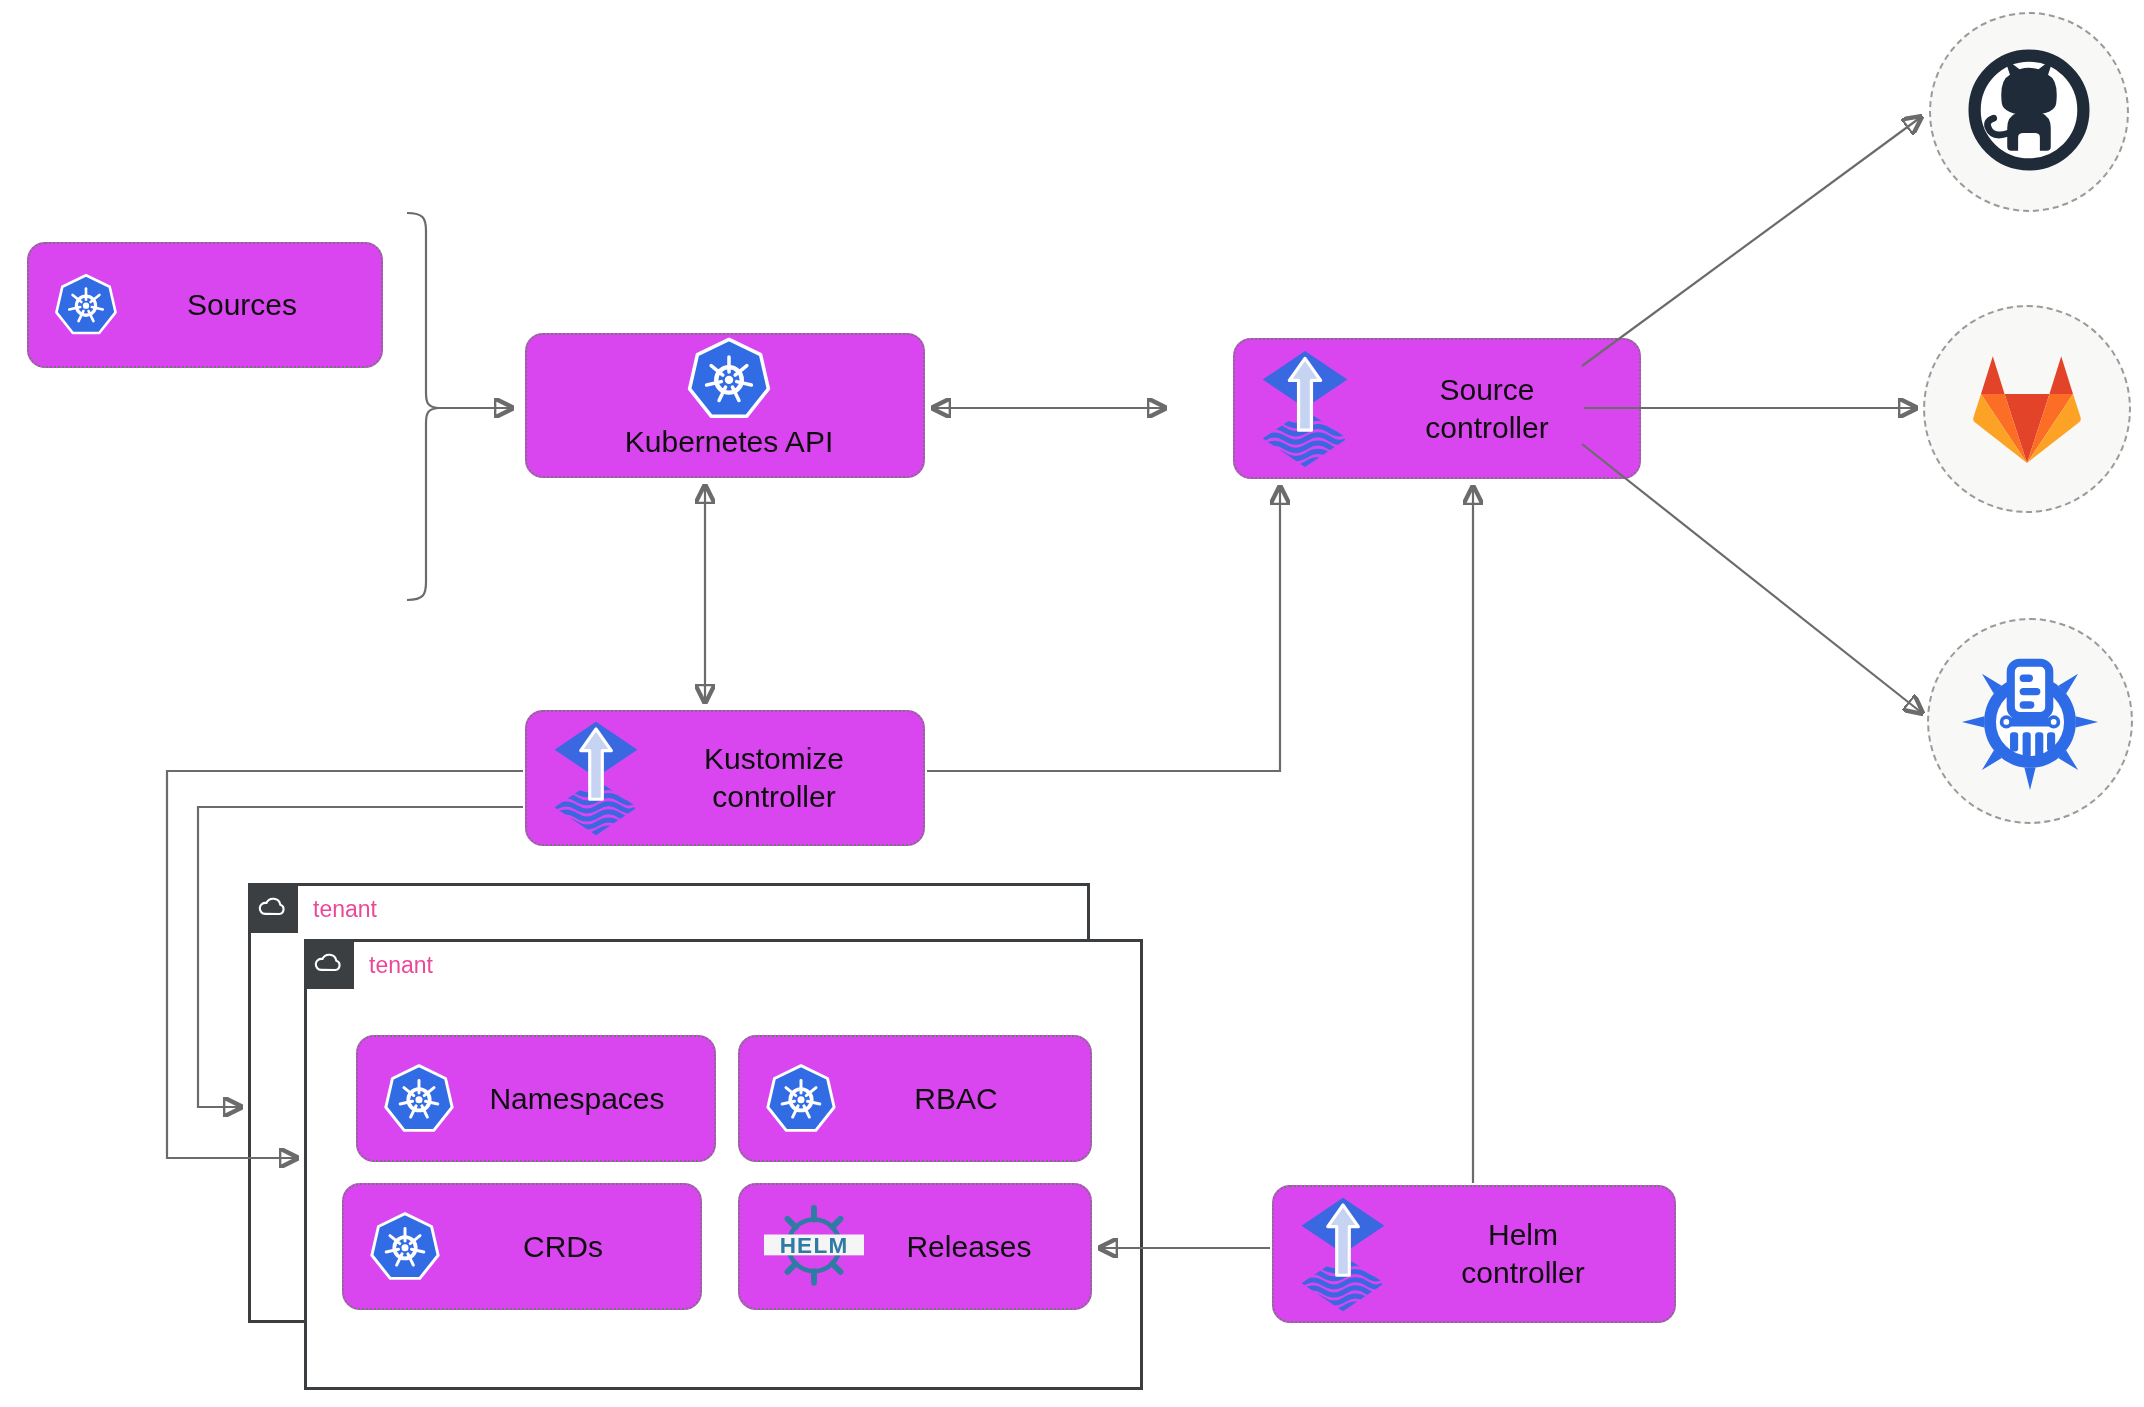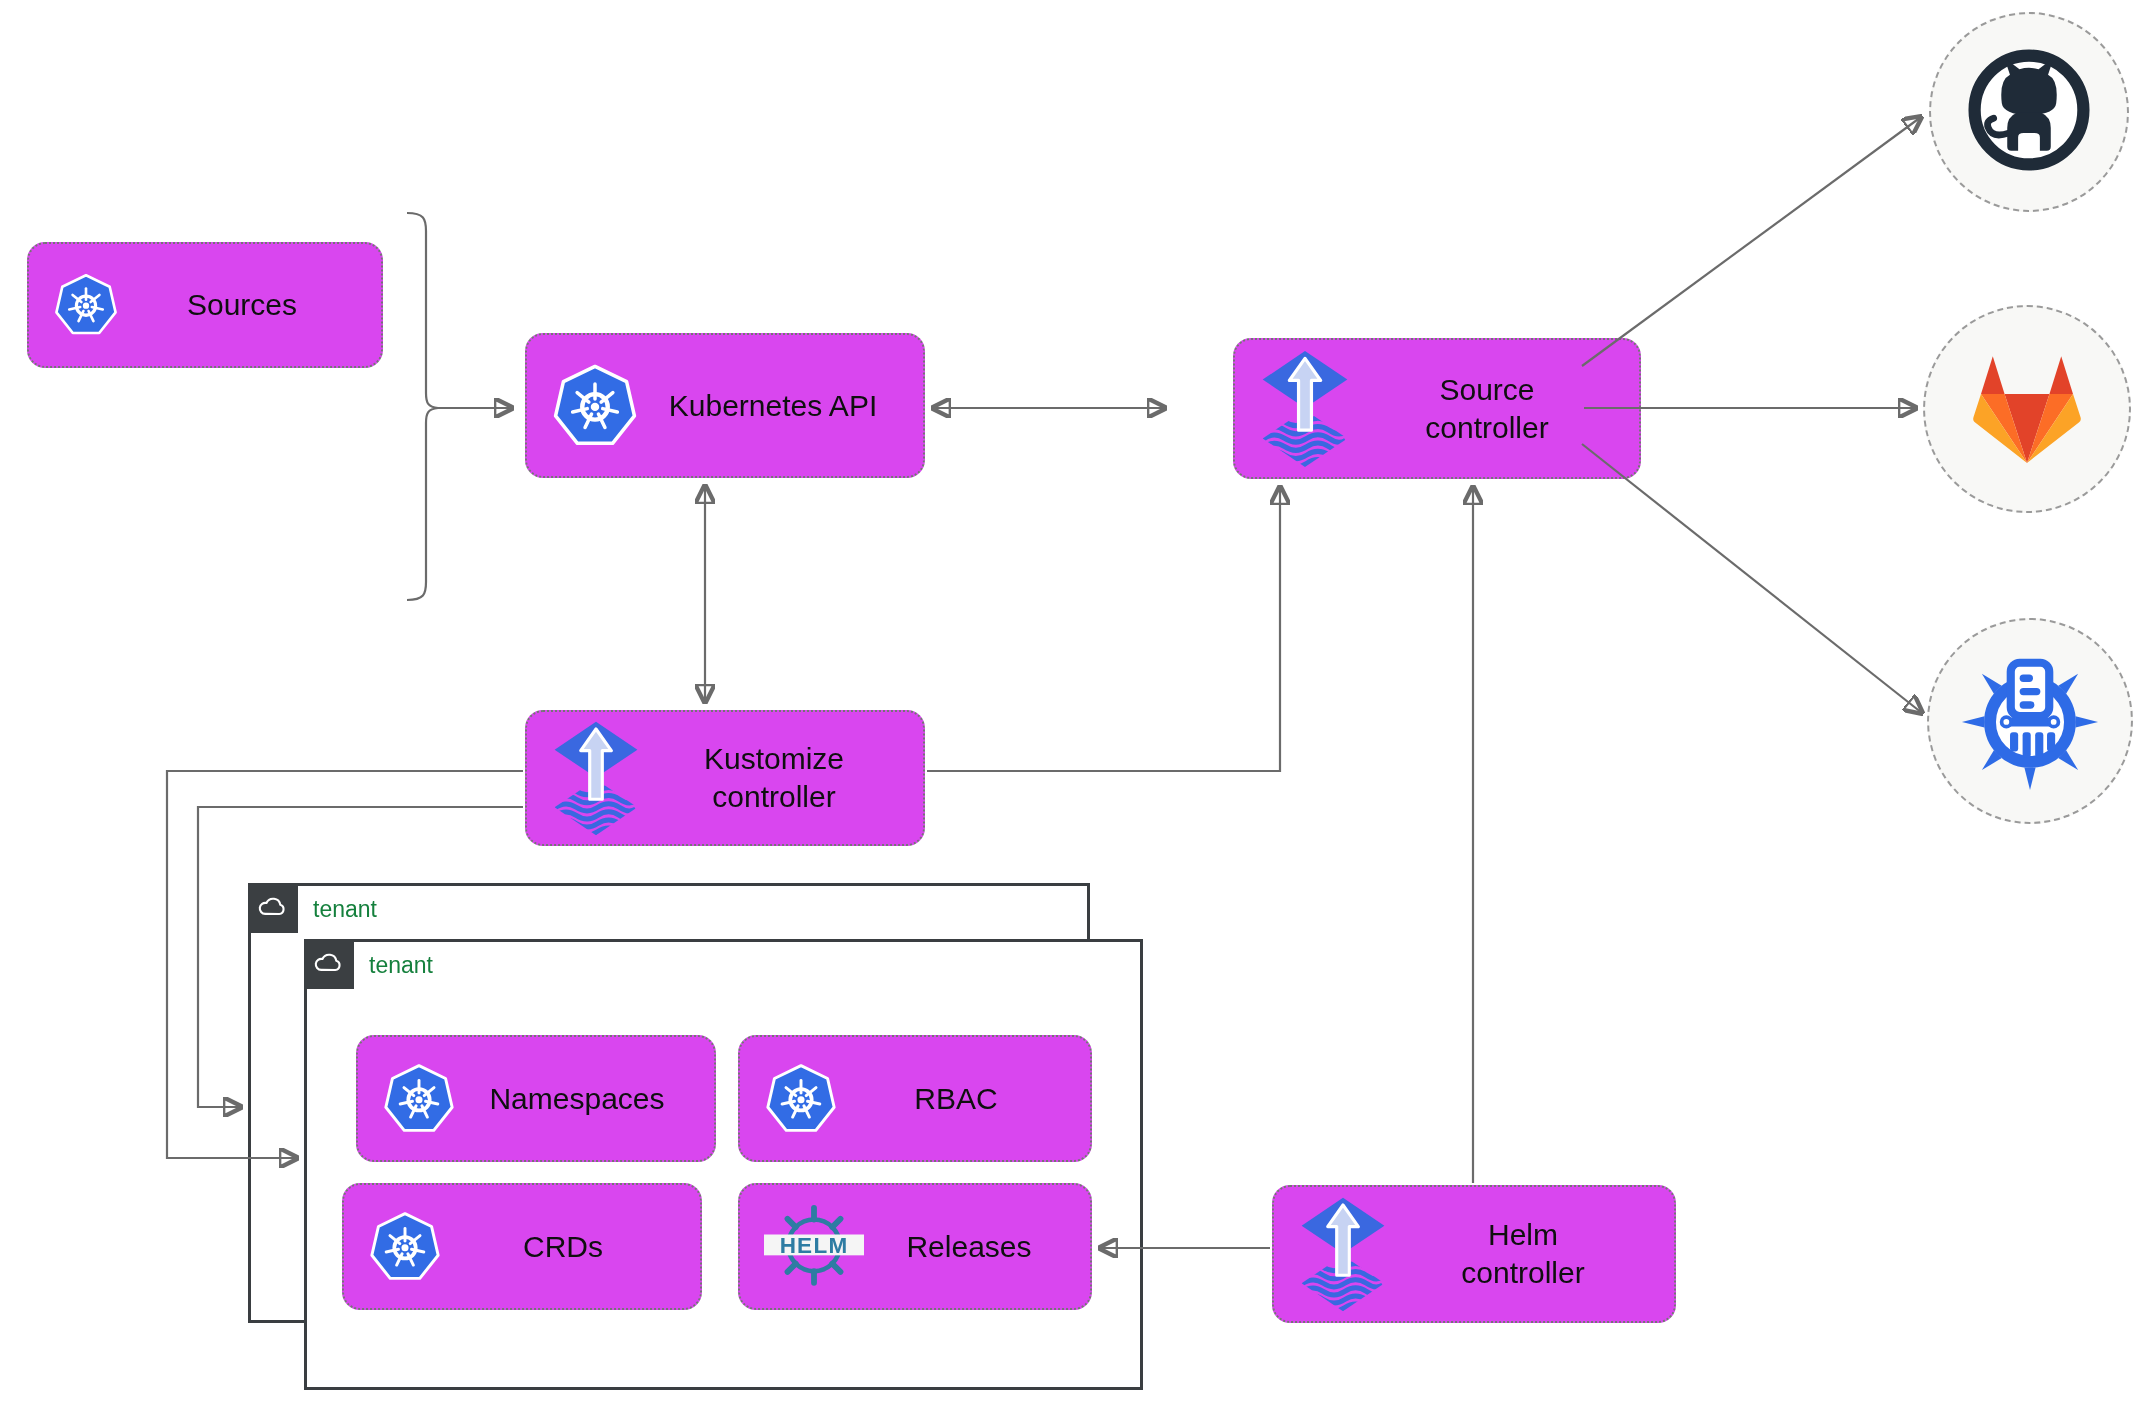--- a/index.html
+++ b/index.html
@@ -9,21 +9,21 @@
   .node{position:absolute;display:flex;align-items:center;box-sizing:border-box;
         background:#d946ef;border:2px dotted #757575;border-radius:18px;
         padding:0 16px 0 24px;z-index:4;}
   .node-icon{flex:0 0 auto;display:flex;align-items:flex-start;}
   .node-label{flex:1;text-align:center;font-size:30px;line-height:38px;color:#0f0f0f;}
   .two-line .node-label{max-width:200px;margin:0 auto;}
   
   .tenant{position:absolute;box-sizing:border-box;background:#ffffff;border:3px solid #3a3e41;}
   .tenant-tab{position:absolute;left:-3px;top:-3px;width:50px;height:50px;background:#3b3f42;
               display:flex;align-items:center;justify-content:center;}
-  .tenant-label{position:absolute;left:62px;top:10px;font-size:23px;color:#15803d;}
+  .tenant-label{position:absolute;left:62px;top:10px;font-size:23px;color:#ec4899;}
   
   .endpoint{position:absolute;box-sizing:border-box;border:2px dashed #9a9a9a;border-radius:50%;
             background:#f8f8f6;display:flex;align-items:center;justify-content:center;z-index:4;}
   .connectors{position:absolute;left:0;top:0;z-index:6;pointer-events:none;}
   .connectors path{fill:none;stroke:#6b6b6b;stroke-width:2.2px;}
   .defs-hidden{position:absolute;width:0;height:0;overflow:hidden;}
 </style>
 </head>
 <body>
 
@@ -132,21 +132,21 @@
   <div class="node" style="left:27px;top:242px;width:356px;height:126px;">
     <span class="node-icon">
       <svg width="66" height="66">
           <use href="#k8s-sym" width="66" height="66"></use>
         </svg>
     </span>
     <span class="node-label">Sources</span>
   </div>
 
 
-  <div class="node" style="left:525px;top:333px;width:400px;height:145px;">
+  <div class="node" style="left:525px;top:333px;width:400px;height:145px;flex-direction:column;">
     <span class="node-icon">
       <svg width="88" height="88">
           <use href="#k8s-sym" width="88" height="88"></use>
         </svg>
     </span>
     <span class="node-label">Kubernetes API</span>
   </div>
 
   <div class="node two-line" style="left:1233px;top:338px;width:408px;height:141px;">
     <span class="node-icon">

